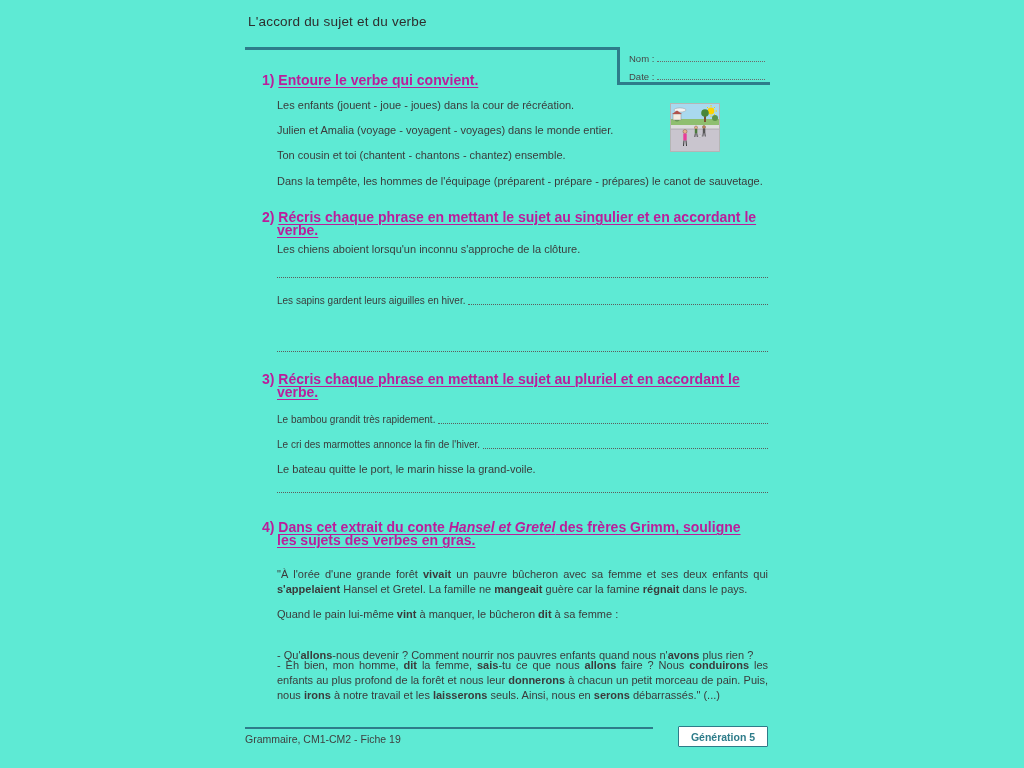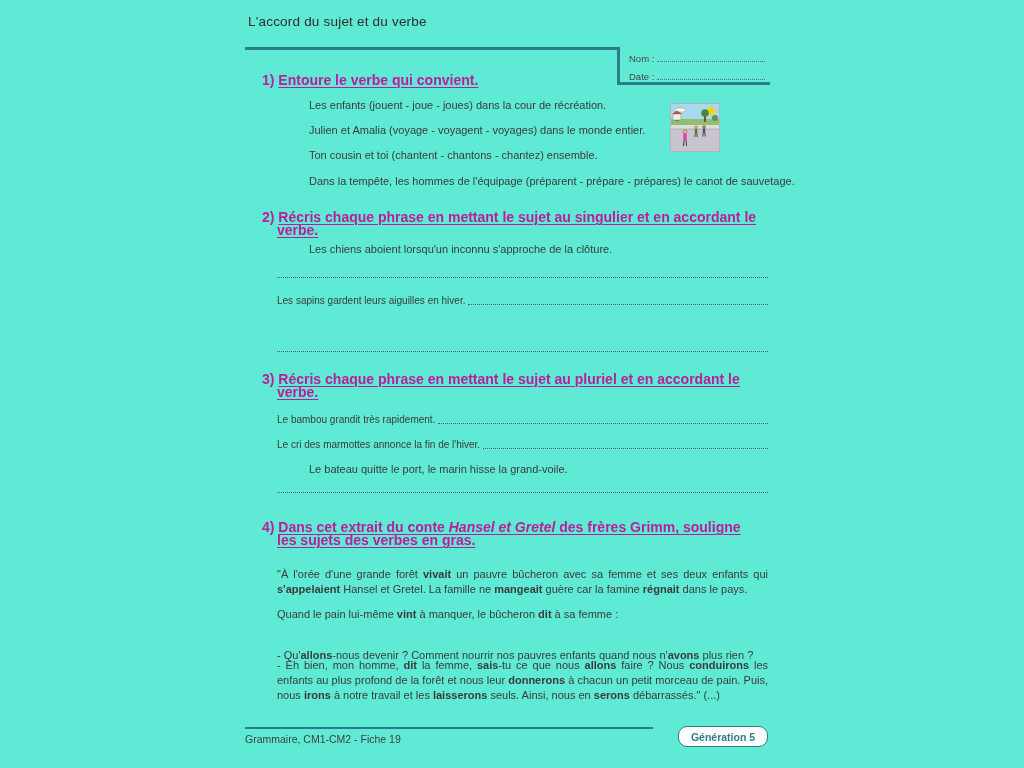--- a/index.html
+++ b/index.html
@@ -20,39 +20,39 @@
             padding:5px 5px 0 9px;}
   .nd-row{display:flex;align-items:flex-end;font-size:9.5px;color:#474747;height:12px;margin-bottom:6px;}
   .nd-row .lbl{white-space:nowrap;margin-right:3px;}
   .nd-row .leader{flex:1;border-bottom:1.3px dotted #6a6a6a;margin-bottom:2px;}
 
   .ex-heading{position:absolute;left:245px;width:520px;padding-left:32px;text-indent:-15px;
               font-size:14px;font-weight:bold;color:var(--heading);line-height:13px;}
   .ex-heading .ex-num{text-decoration:none;}
   .ex-heading .ex-title{text-decoration:underline;text-decoration-thickness:1px;text-underline-offset:2px;}
 
-  .sentence{position:absolute;left:277px;font-size:11px;color:var(--ink);white-space:nowrap;line-height:12px;margin-left:32px;}
+  .sentence{position:absolute;left:277px;font-size:11px;color:var(--ink);white-space:nowrap;line-height:12px;}
   .sentence-flex{position:absolute;left:277px;width:491px;display:flex;align-items:flex-end;
                  font-size:10px;color:var(--ink);line-height:12px;}
   .sentence-flex .txt{white-space:nowrap;margin-right:3px;}
   .sentence-flex .leader{flex:1;border-bottom:1.5px dotted #5c5c5c;margin-bottom:2px;}
   .dotline{position:absolute;left:277px;width:491px;height:0;border-top:1.5px dotted #5c5c5c;}
 
   .para{position:absolute;left:277px;width:491px;font-size:11px;line-height:15px;color:var(--ink);}
   .para.justify{text-align:justify;}
   .para.oneline{white-space:nowrap;}
   .seg-b{font-weight:bold;text-align:right;}
   .seg-i{font-style:italic;}
 
   .clipart{position:absolute;left:670px;top:103px;width:50px;height:49px;border:1px solid #b5b5b5;background:#c9c5ce;}
 
   .footer-rule{position:absolute;left:245px;top:727px;width:408px;height:0;border-top:2.5px solid var(--accent);}
   .footer-label{position:absolute;left:245px;top:733px;font-size:10.5px;color:#3f3f3f;}
   .badge{position:absolute;left:678px;top:726px;width:90px;height:21px;border:1.5px solid var(--accent);
-         border-radius:9px;display:flex;align-items:center;justify-content:center;
+         border-radius:1px;display:flex;align-items:center;justify-content:center;
          font-size:10.5px;font-weight:bold;color:var(--accent);background:#fff;}
 </style>
 </head>
 <body>
 
 <div class="page">
 
   <div class="doc-title">L'accord du sujet et du verbe</div>
 
   <div class="top-rule"></div>

